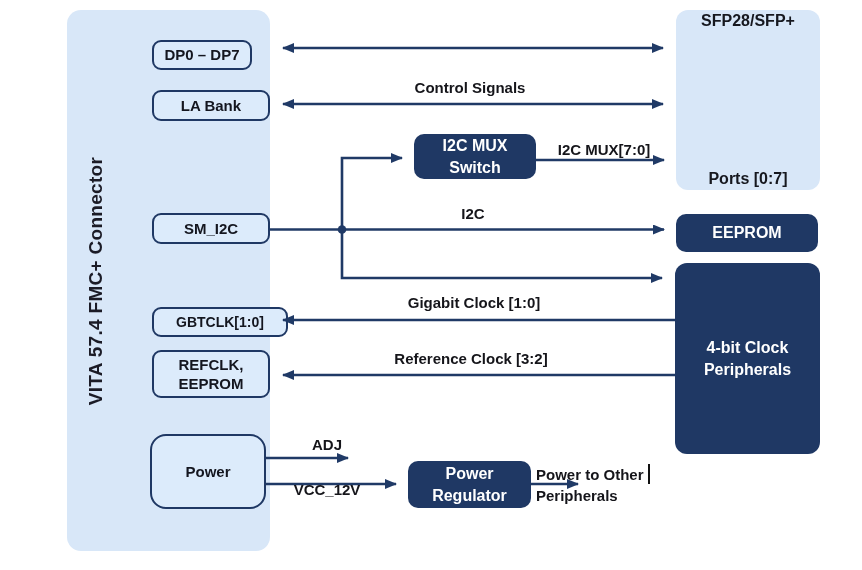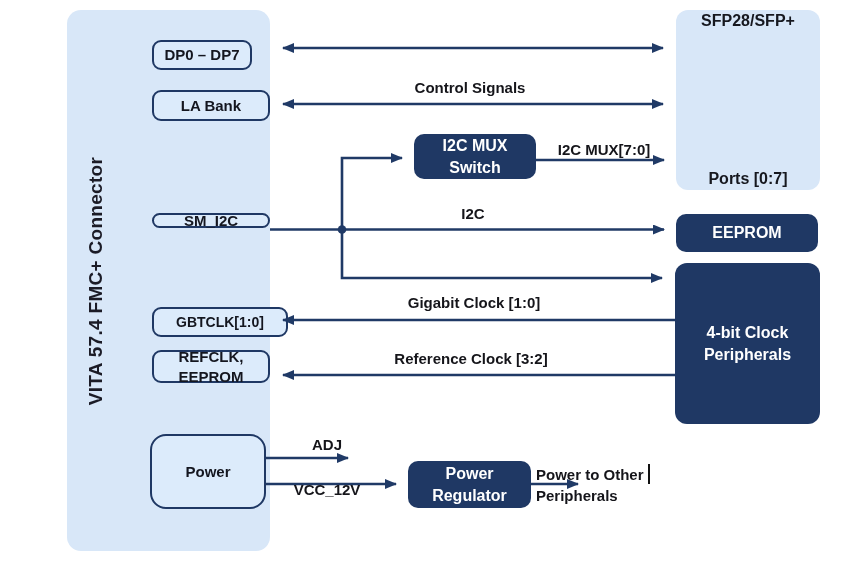--- a/index.html
+++ b/index.html
@@ -26,37 +26,37 @@
   
   .pin {
     position:absolute; background:#DCEBFB; border:2px solid #1F3864;
     border-radius:9px; display:flex; flex-direction:column;
     align-items:center; justify-content:center;
     font-size:15px; font-weight:bold; color:#14161f; line-height:1.3;
     box-sizing:border-box; text-align:center;
   }
   .pin-dp     { left:152px; top:40px;  width:100px; height:30px; }
   .pin-la     { left:152px; top:90px;  width:118px; height:31px; }
-  .pin-smi2c  { left:152px; top:213px; width:118px; height:15px; }
+  .pin-smi2c  { left:152px; top:213px; width:118px; height:31px; }
   .pin-gbt    { left:152px; top:307px; width:136px; height:30px; font-size:14px; }
-  .pin-ref    { left:152px; top:350px; width:118px; height:33px; }
+  .pin-ref    { left:152px; top:350px; width:118px; height:48px; }
   .pin-power  { left:150px; top:434px; width:116px; height:75px; border-radius:16px; }
 
   
   .block {
     position:absolute; display:flex; flex-direction:column;
     align-items:center; justify-content:center; text-align:center;
     font-weight:bold; line-height:1.35; box-sizing:border-box;
   }
   .block-light { background:#D8E7F8; color:#16181f; border-radius:12px; font-size:16px; }
   .block-dark  { background:#1F3864; color:#ffffff; border-radius:10px; font-size:16px; }
   .blk-sfp    { left:676px; top:10px;  width:144px; height:180px;justify-content:space-between; }
   .blk-mux    { left:414px; top:134px; width:122px; height:45px; }
   .blk-eeprom { left:676px; top:214px; width:142px; height:38px; }
-  .blk-synth  { left:675px; top:263px; width:145px; height:161px; border-radius:12px; }
+  .blk-synth  { left:675px; top:263px; width:145px; height:191px; border-radius:12px; }
   .blk-pwreg  { left:408px; top:461px; width:123px; height:47px; }
 
   
   .sig {
     position:absolute; font-size:15px; font-weight:bold; color:#15151a;
     white-space:nowrap; transform:translateX(-50%);
   }
   .sig-trans { left:470px; top:22px; }
   .sig-ctrl  { left:470px; top:79px; }
   .sig-muxb  { left:604px; top:141px; }

